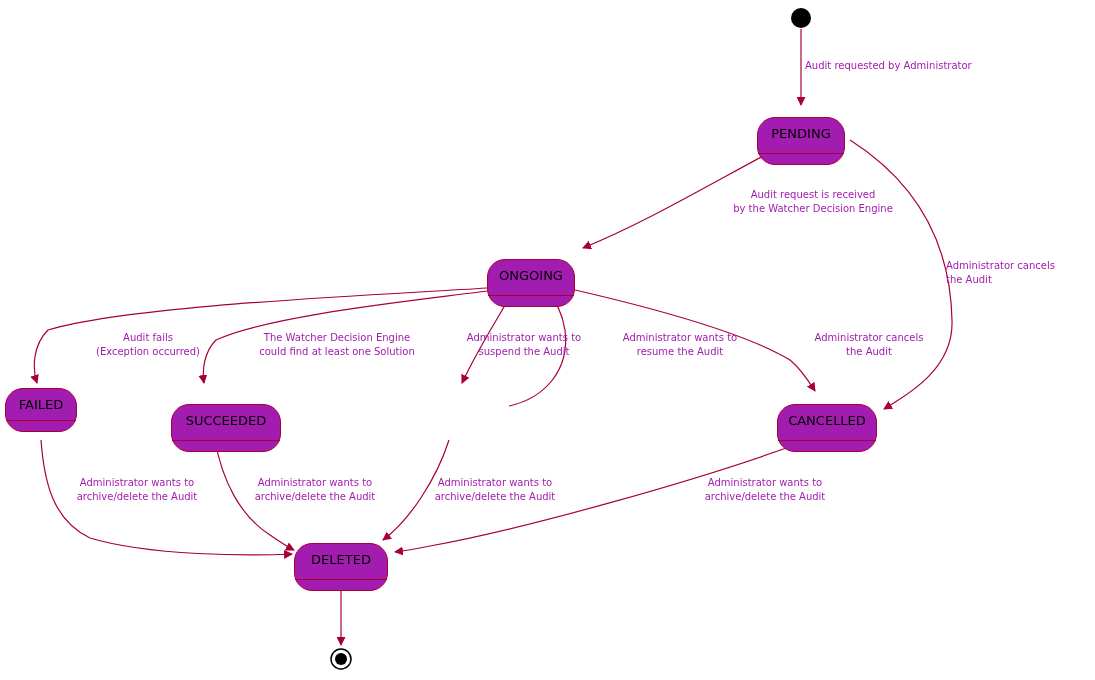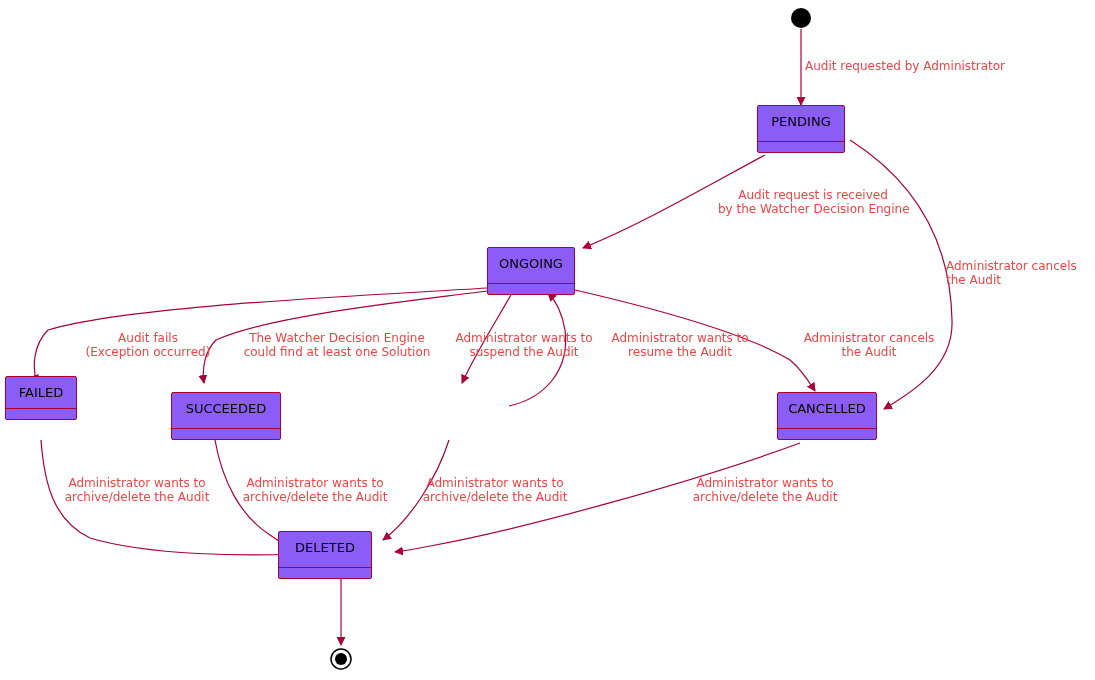--- a/index.html
+++ b/index.html
@@ -18,27 +18,28 @@
     background: #ffffff;
   }
   #diagram svg {
     position: absolute;
     left: 0;
     top: 0;
   }
   .state-node {
     position: absolute;
     box-sizing: border-box;
-    background: #8b5cf6;
+    background: #a21caf;
     border: 1px solid #A80036;
-    border-radius: 2px;
+    border-radius: 18px;
     color: #000000;
     font-size: 13px;
     line-height: 1;
     display: block;
+    margin-top: 12px;
   }
   .state-title {
     position: absolute;
     left: 0;
     top: 0;
     width: 100%;
     text-align: center;
     padding-top: 9px;
     font-size: 13px;
     color: #000000;
@@ -47,22 +48,22 @@
   .state-sep {
     position: absolute;
     left: 0;
     bottom: 10px;
     width: 100%;
     height: 1px;
     background: #A80036;
   }
   .edge-label {
     position: absolute;
-    font-size: 12px;
-    color: #ef4444;
+    font-size: 10px;
+    color: #a21caf;
     line-height: 14px;
     white-space: pre;
     text-align: center;
   }
 </style>
 </head>
 <body>
 
 <div id="diagram">
 
@@ -127,21 +128,21 @@
     <div class="state-title">SUCCEEDED</div>
     <div class="state-sep"></div>
   </div>
 
 
   <div class="state-node" style="left:777px; top:392px; width:100px; height:48px;">
     <div class="state-title">CANCELLED</div>
     <div class="state-sep"></div>
   </div>
 
-  <div class="state-node" style="left:278px; top:531px; width:94px; height:48px;">
+  <div class="state-node" style="left:294px; top:531px; width:94px; height:48px;">
     <div class="state-title">DELETED</div>
     <div class="state-sep"></div>
   </div>
 
   <div class="edge-label" style="left:805px; top:59px;">Audit requested by Administrator</div>
 
   <div class="edge-label" style="left:718px; top:188px; width:190px;">Audit request is received
 by the Watcher Decision Engine</div>
 
   <div class="edge-label" style="left:946px; top:259px; width:140px; text-align:left;">Administrator cancels

